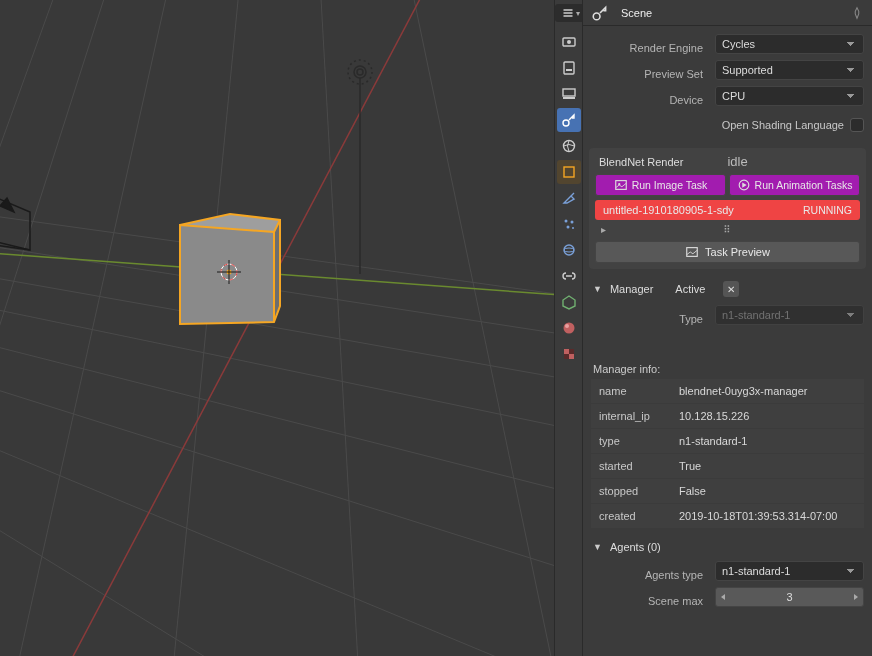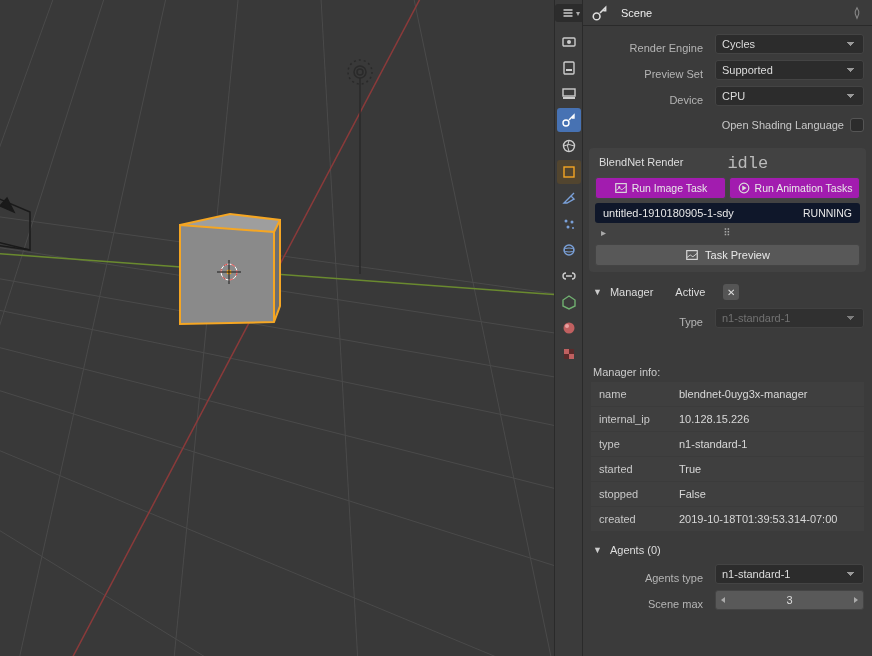--- a/index.html
+++ b/index.html
@@ -28,27 +28,27 @@
     background-position: calc(100% - 12px) 7px, calc(100% - 8px) 7px;
     background-size: 4px 4px, 4px 4px; background-repeat: no-repeat;
   }
   .proprow select:disabled { color: #888; }
   .proprow .checkbox { width: 14px; height: 14px; background: #2c2c2c; border: 1px solid #555; border-radius: 3px; margin-left: 6px; }
   .proprow .right { margin-left: auto; display: flex; align-items: center; }
   
   .subpanel { background: #424242; border-radius: 4px; margin: 6px; padding: 6px; }
   .subpanel-row { display: flex; margin-bottom: 4px; }
   .subpanel-title { color: #ddd; font-size: 11px; padding: 2px 4px; }
-  .subpanel-status { margin-left: auto; color: #bbb; font-size: 17px; padding-right: 6px; font-family: Liberation Mono, monospace; }
+  .subpanel-status { margin-left: auto; color: #bbb; font-size: 13px; padding-right: 6px; }
   
   .twobtn { display: flex; gap: 3px; }
   .twobtn button { flex: 1; background: #a21caf; border: 1px solid #444; border-radius: 3px; color: #e8e8e8; font-size: 10.5px; height: 22px; display: flex; align-items: center; justify-content: center; gap: 4px; cursor: pointer; }
   .twobtn button svg { width: 14px; height: 14px; }
   
-  .longrow { background: #0f172a; border-radius: 3px; padding: 2px 8px; display: flex; align-items: center; height: 20px; font-size: 11px; margin-top: 4px; }
+  .longrow { background: #ef4444; border-radius: 3px; padding: 2px 8px; display: flex; align-items: center; height: 20px; font-size: 11px; margin-top: 4px; }
   .longrow .name { color: #e8e8e8; }
   .longrow .status { margin-left: auto; color: #e8e8e8; font-size: 10.5px; }
   .expander { display: flex; align-items: center; padding: 2px 6px; font-size: 10px; color: #aaa; margin-top: 2px; justify-content: center; position: relative; }
   .expander .tri { position: absolute; left: 6px; }
   
   .fullbtn { width: 100%; background: #585858; border: 1px solid #444; border-radius: 3px; color: #e8e8e8; font-size: 11px; height: 22px; display: flex; align-items: center; justify-content: center; gap: 6px; cursor: pointer; margin-top: 4px; }
   .fullbtn svg { width: 14px; height: 14px; }
   
   .sectionhdr { display: flex; align-items: center; padding: 6px 10px; gap: 8px; }
   .sectionhdr .tri { color: #ccc; font-size: 9px; }

